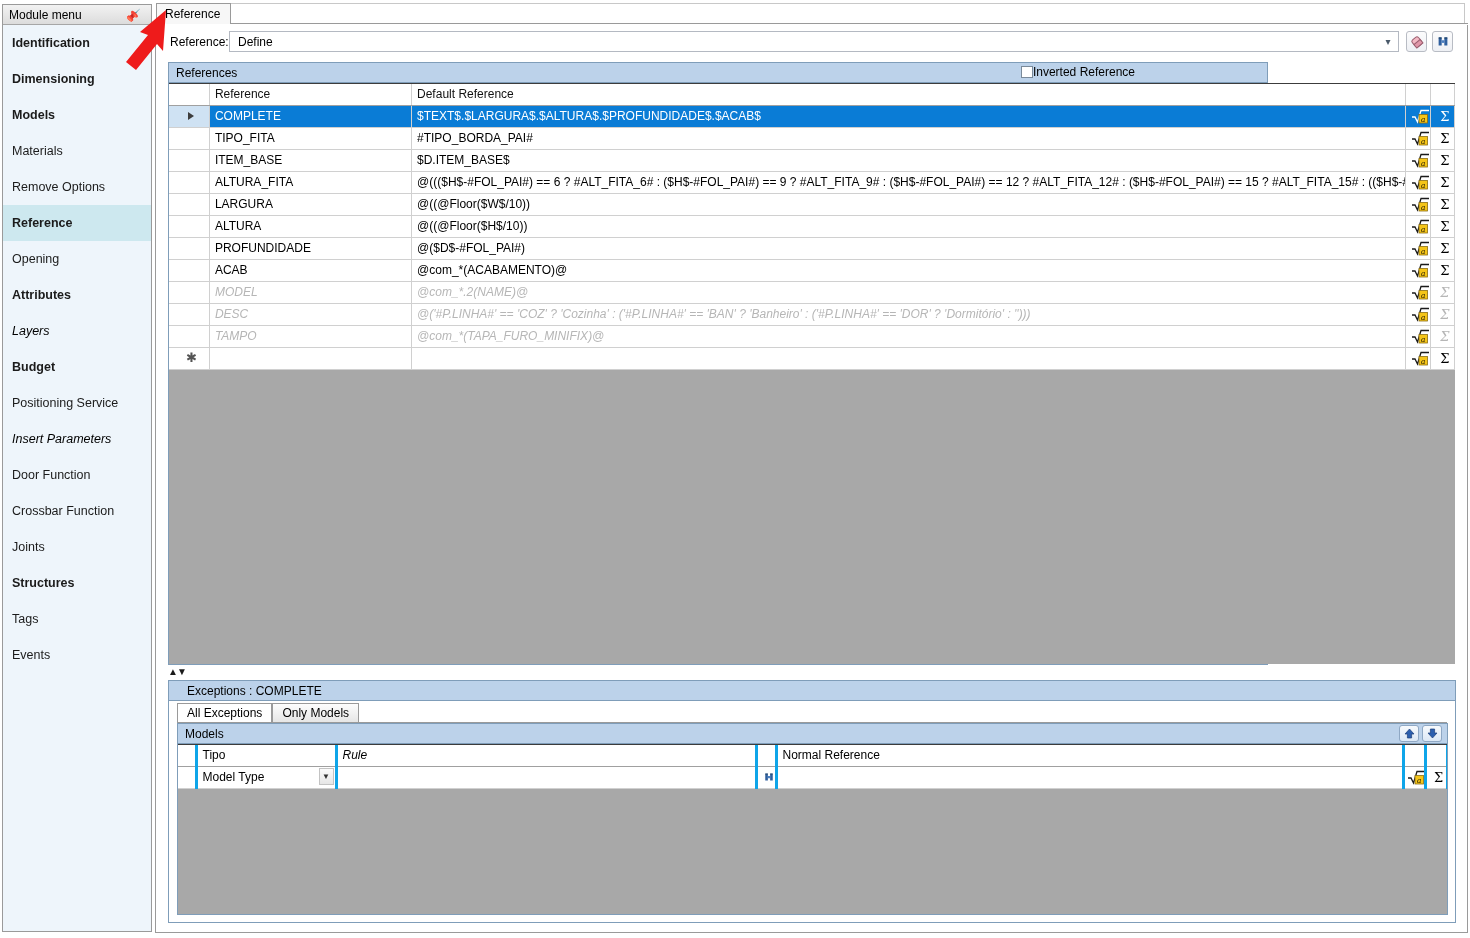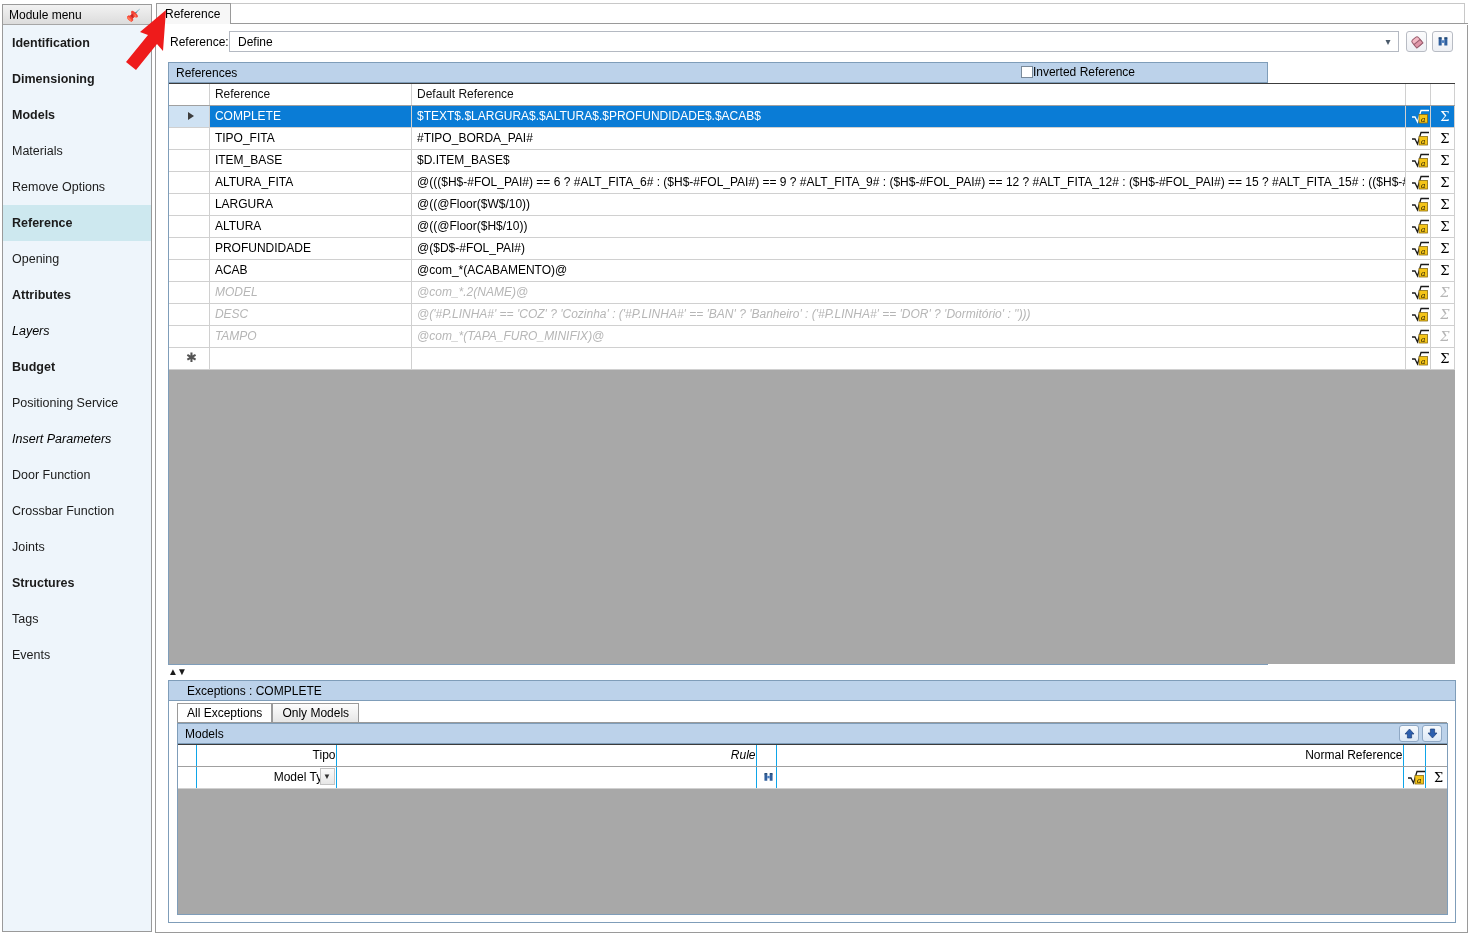--- a/index.html
+++ b/index.html
@@ -315,28 +315,27 @@
     border-top: 1px solid #3c3c3c;
     overflow: hidden;
   }
   .mtable {
     width: 1269px;
     border-collapse: collapse;
     table-layout: fixed;
     background: #ffffff;
   }
   .mtable td {
-    border-right: 1px solid #0ea5e9;
+    border-right: 3px solid #0ea5e9;
     border-bottom: 1px solid #d0d0d0;
     font-size: 12px;
     height: 21px;
     padding: 0 0 0 5px;
     white-space: nowrap;
     overflow: hidden;
-    text-align: right;
   }
   .mtable thead td {
     border-bottom: 1px solid #a0a0a0;
   }
   .mcol-ind  { width: 18px; padding: 0; text-align: center; }
   .mcol-tipo { width: 140px; }
   .mcol-rule { width: 420px; font-style: italic; }
   .mcol-find { width: 20px; padding: 0; }
   .mcol-norm { width: 627px; }
   .mcol-fx   { width: 22px; padding: 0; }

